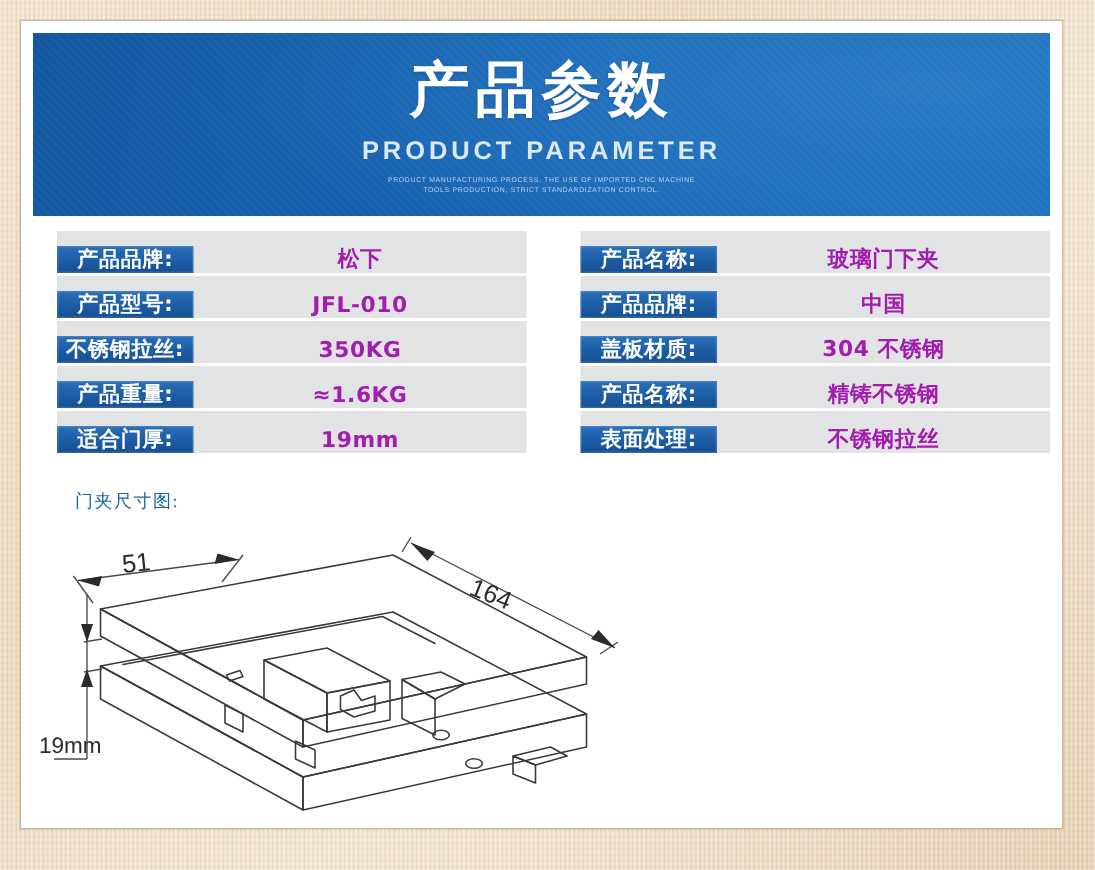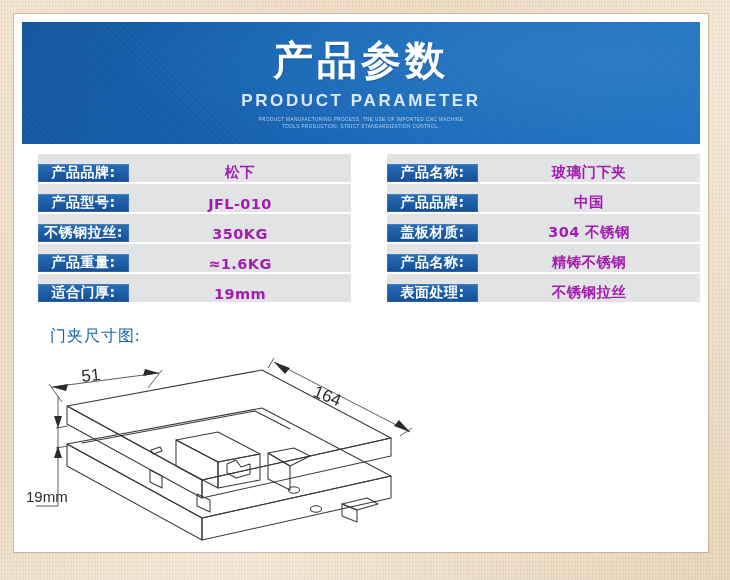--- a/index.html
+++ b/index.html
@@ -153,21 +153,21 @@
     letter-spacing: 0.4px;
   }
 
   
   .draw-heading {
     position: absolute;
     left: 36px;
     top: 312px;
     color: #1a63a8;
     font-family: Liberation Serif, serif;
-    font-size: 16px;
+    font-size: 12px;
     letter-spacing: 1px;
   }
   .drawing {
     position: absolute;
     left: 8px;
     top: 340px;
     width: 678px;
     height: 190px;
   }
   .drawing svg { display: block; }

